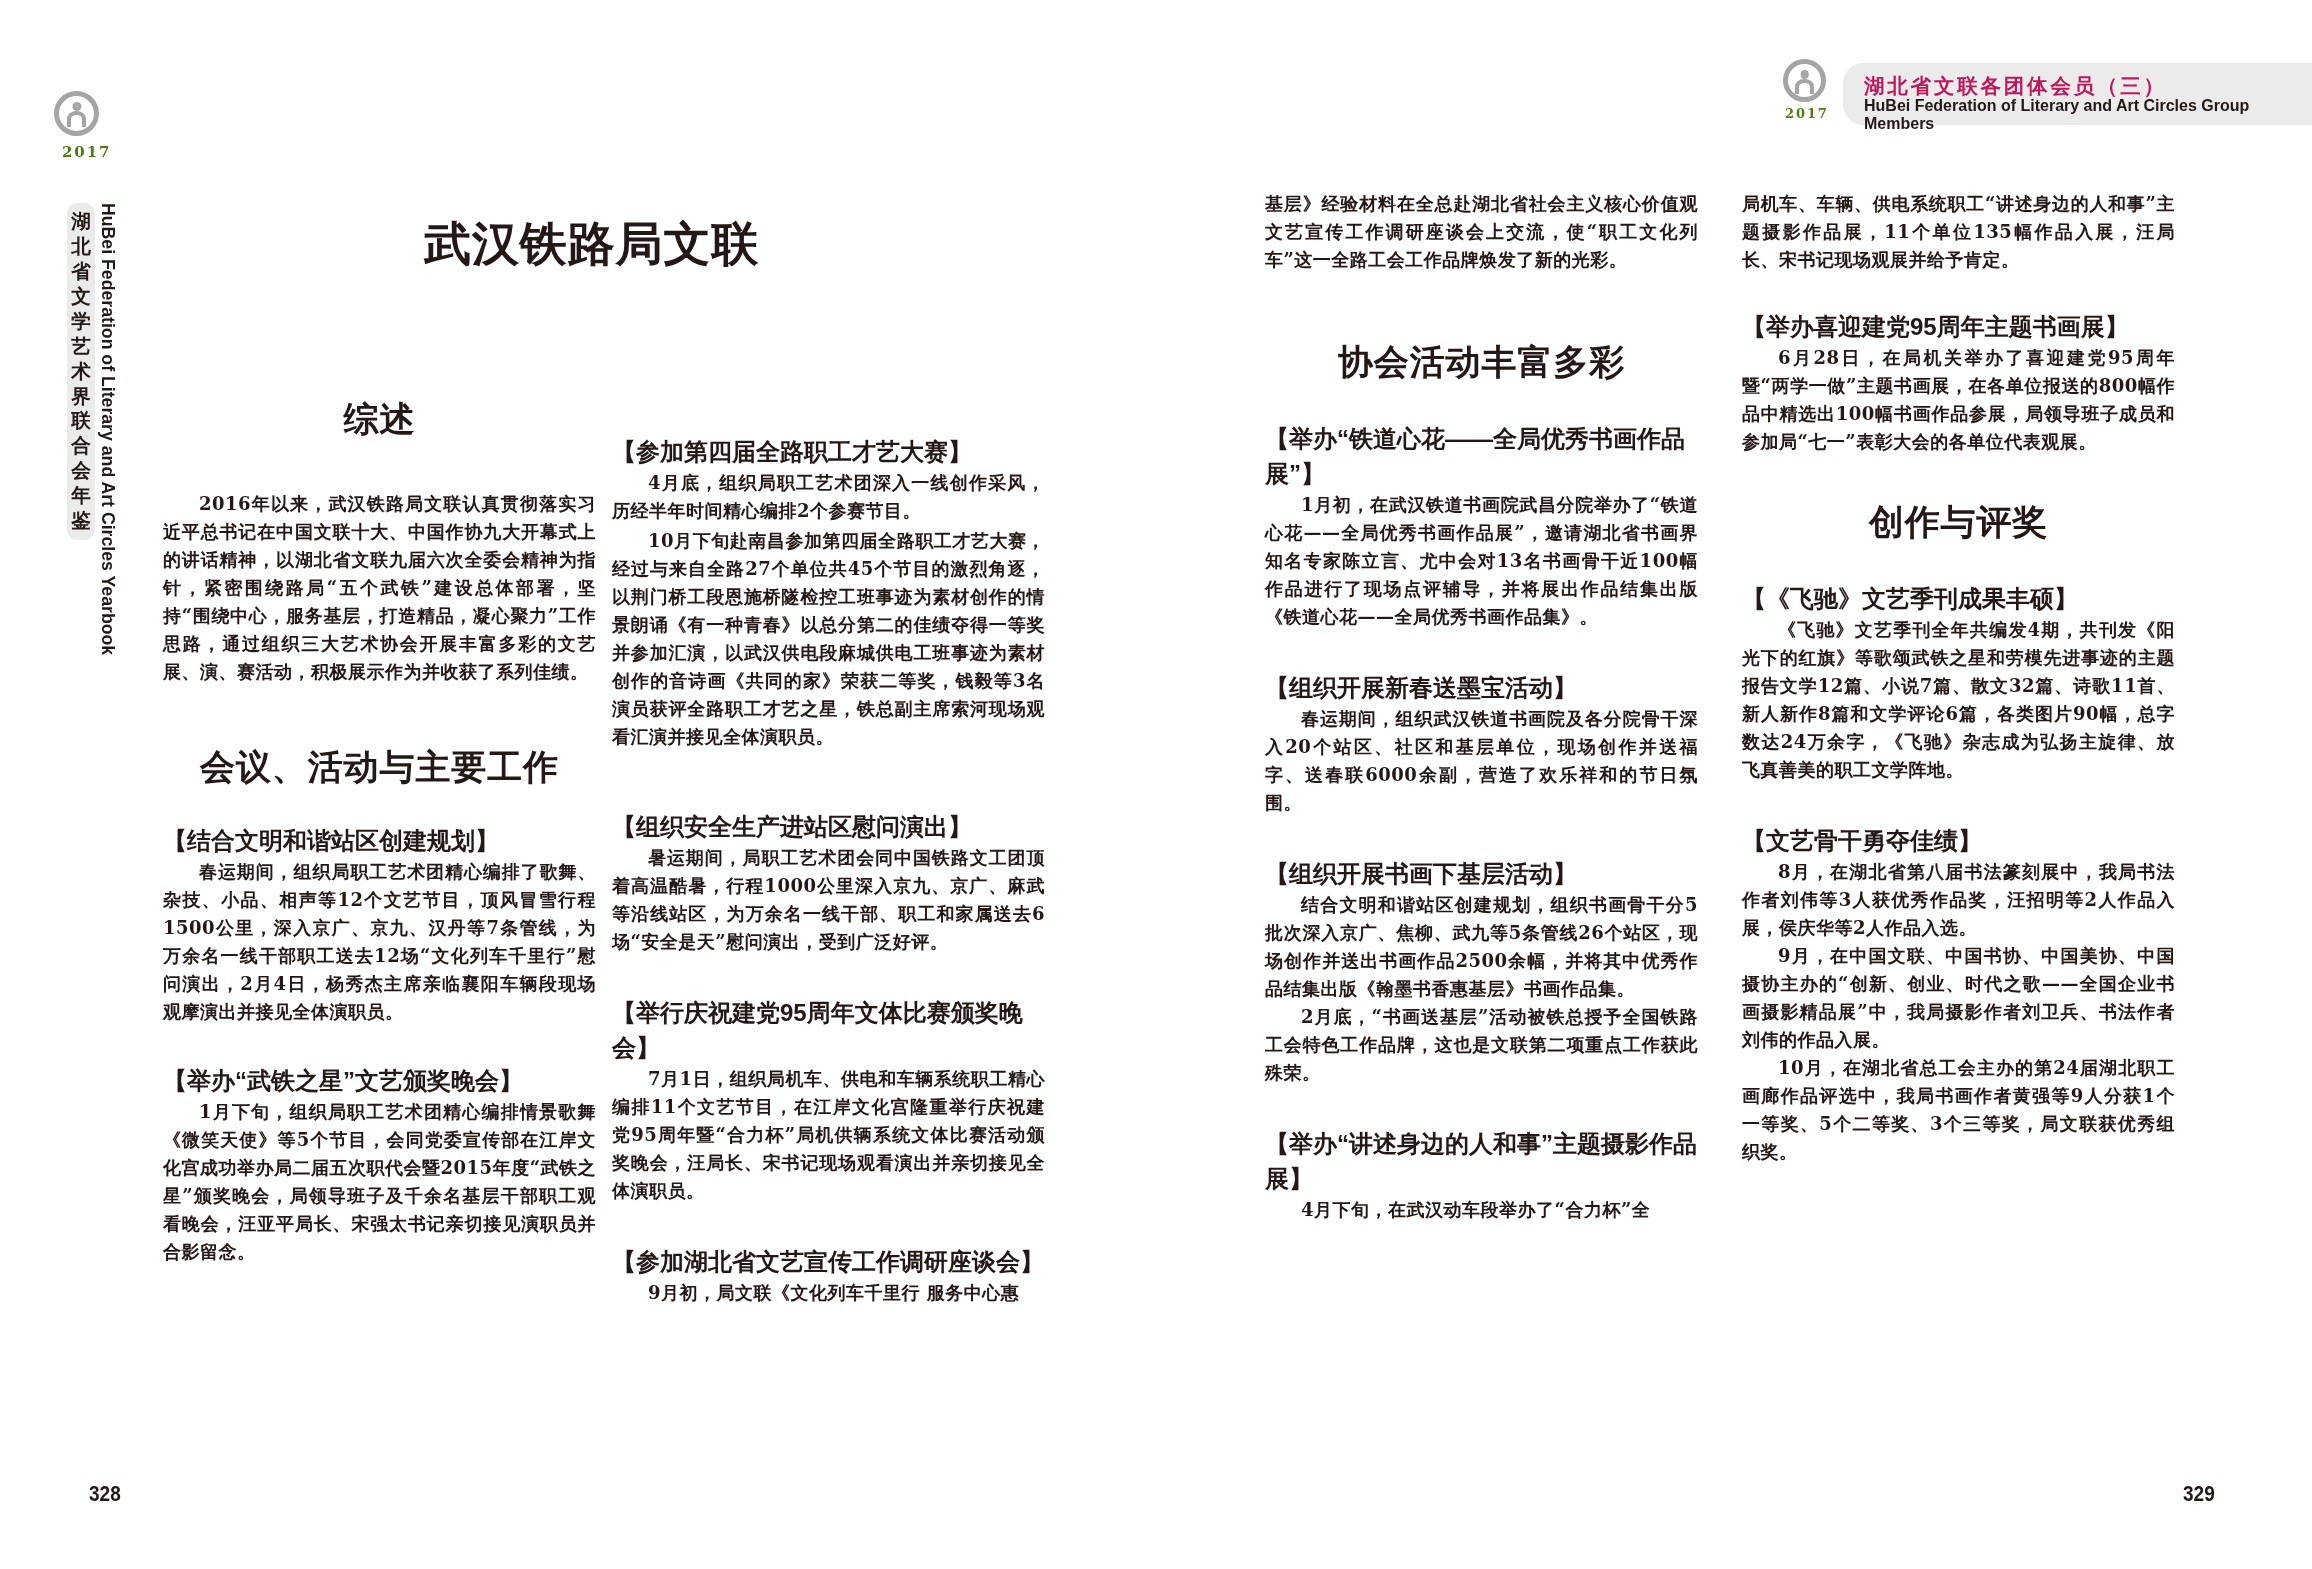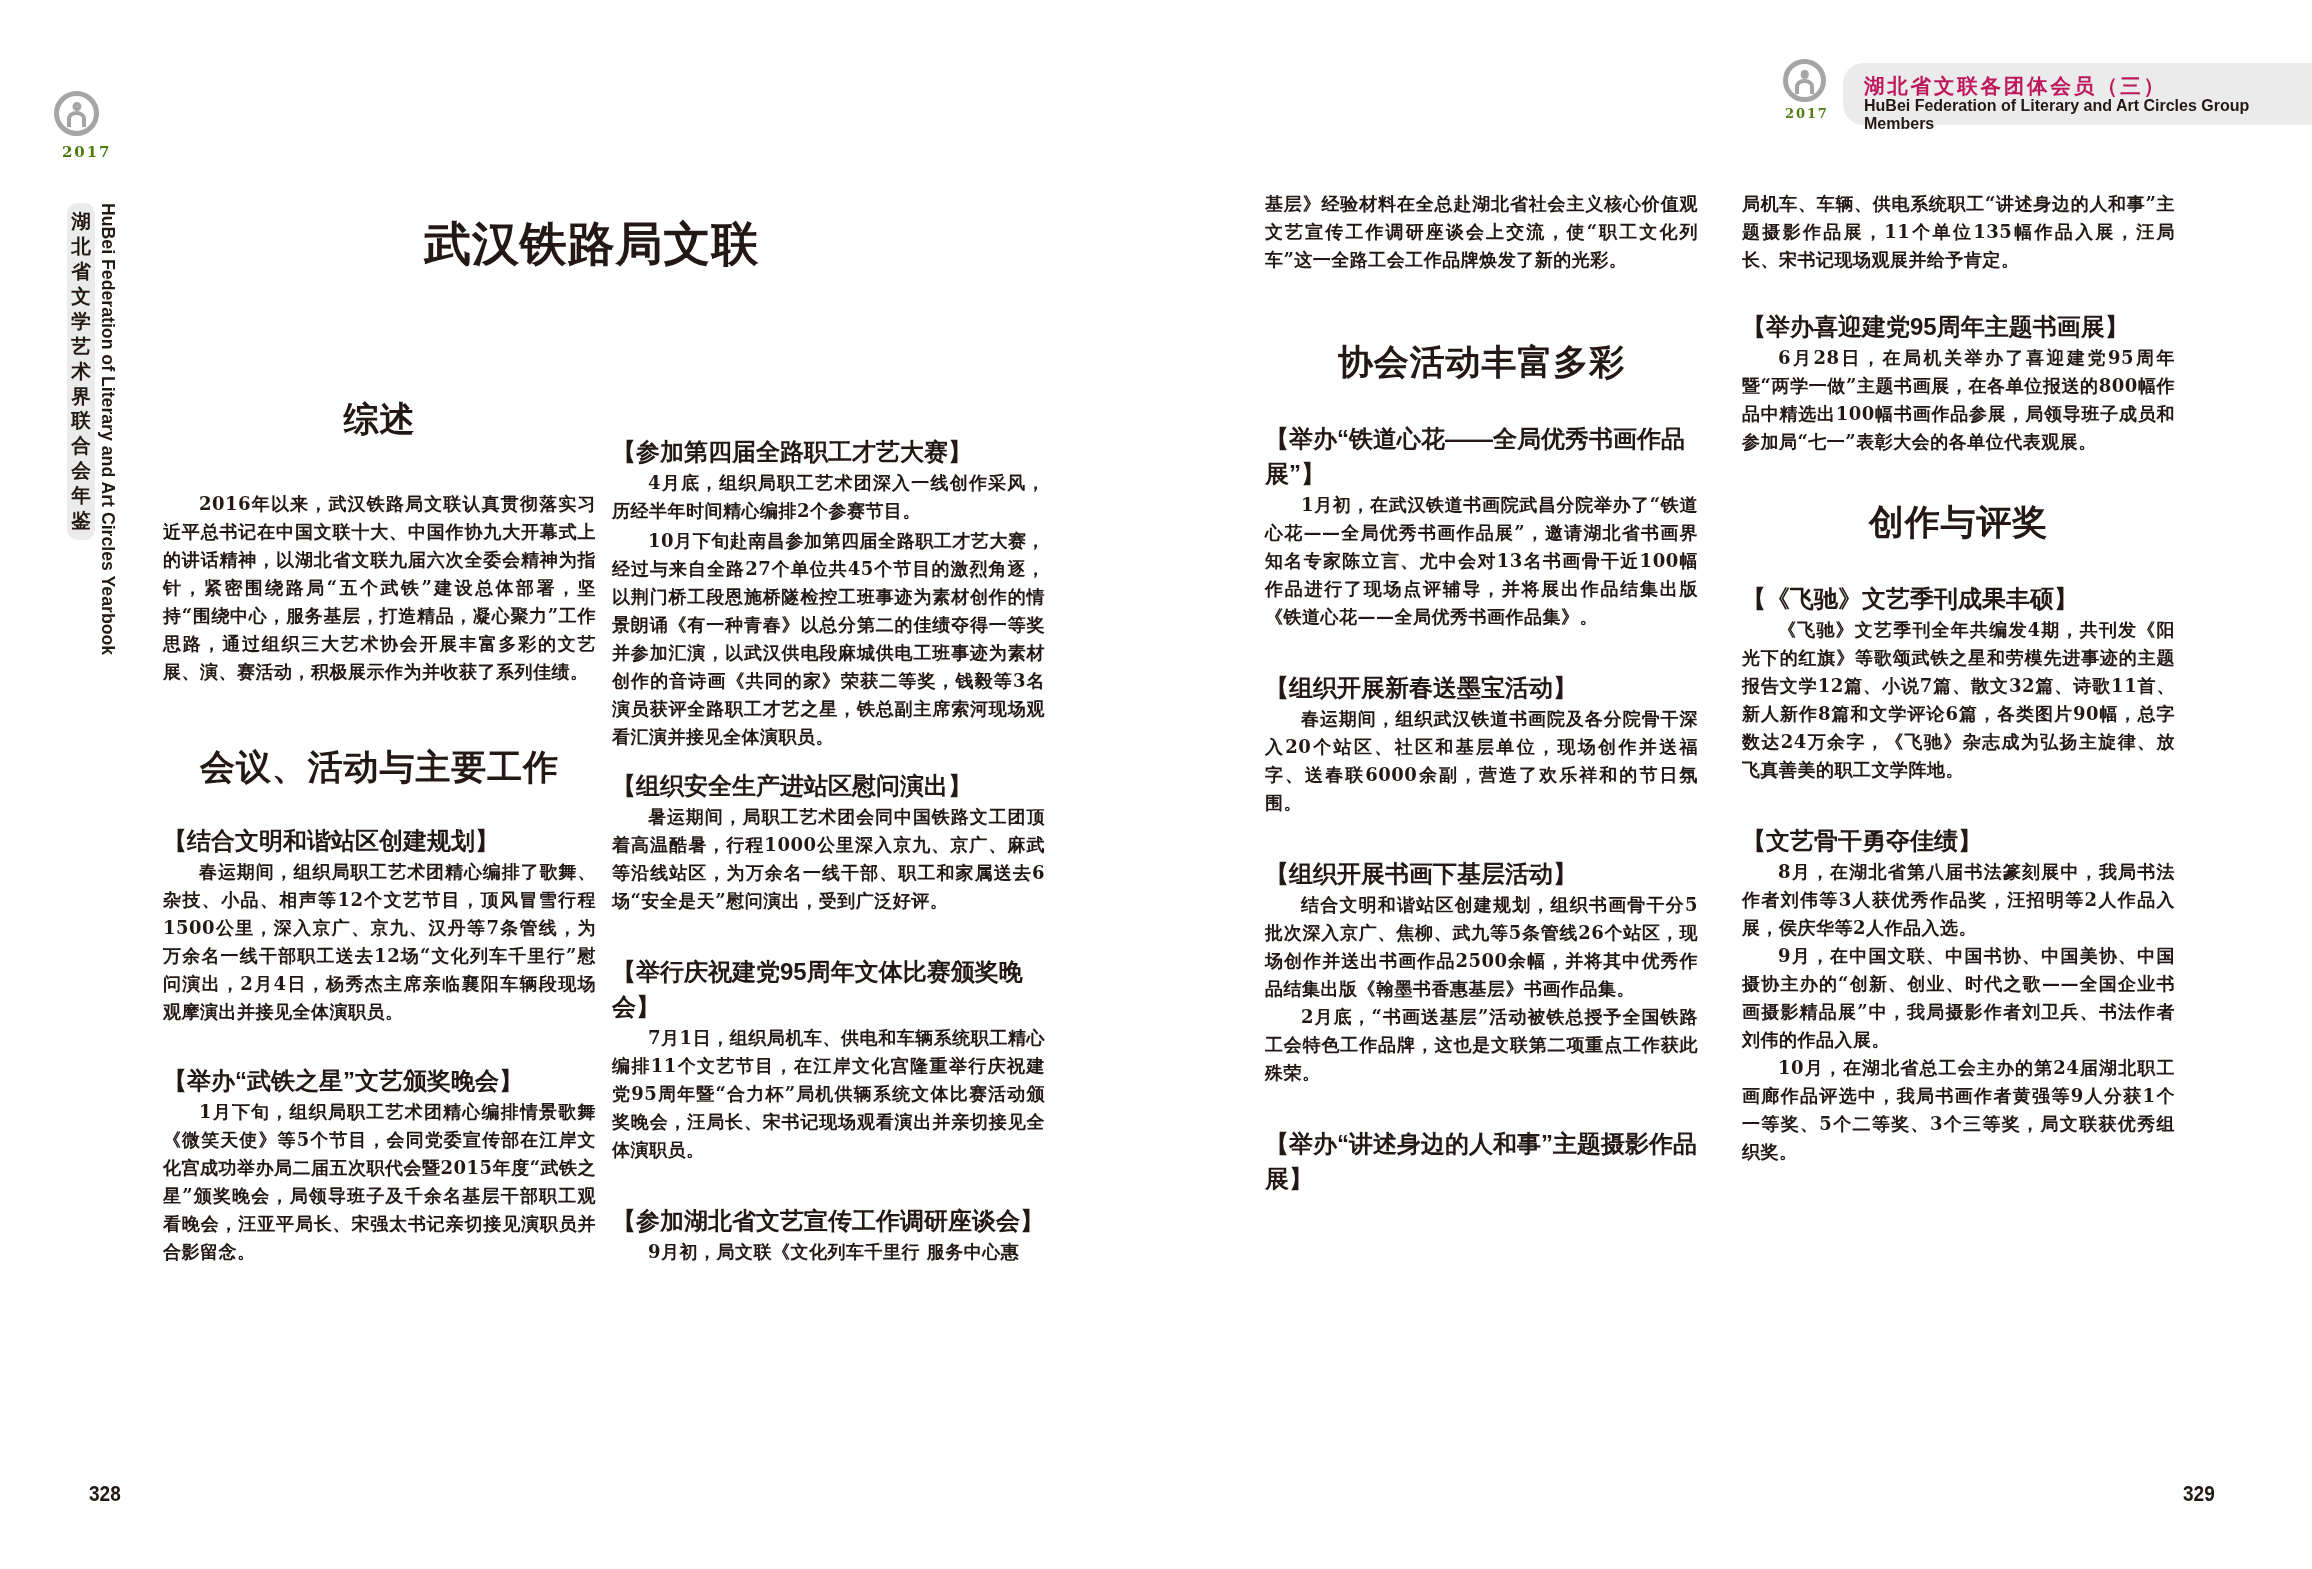--- a/index.html
+++ b/index.html
@@ -103,21 +103,21 @@
   <p class="sub-title">【结合文明和谐站区创建规划】</p>
   <p class="para">春运期间，组织局职工艺术团精心编排了歌舞、杂技、小品、相声等12个文艺节目，顶风冒雪行程1500公里，深入京广、京九、汉丹等7条管线，为万余名一线干部职工送去12场“文化列车千里行”慰问演出，2月4日，杨秀杰主席亲临襄阳车辆段现场观摩演出并接见全体演职员。</p>
   <p class="sub-title" style="margin-top:37px;">【举办“武铁之星”文艺颁奖晚会】</p>
   <p class="para">1月下旬，组织局职工艺术团精心编排情景歌舞《微笑天使》等5个节目，会同党委宣传部在江岸文化宫成功举办局二届五次职代会暨2015年度“武铁之星”颁奖晚会，局领导班子及千余名基层干部职工观看晚会，汪亚平局长、宋强太书记亲切接见演职员并合影留念。</p>
 </div>
 
 <div class="col" style="left:612px;top:434px;">
   <p class="sub-title">【参加第四届全路职工才艺大赛】</p>
   <p class="para">4月底，组织局职工艺术团深入一线创作采风，历经半年时间精心编排2个参赛节目。</p>
   <p class="para" style="margin-top:1.9px;">10月下旬赴南昌参加第四届全路职工才艺大赛，经过与来自全路27个单位共45个节目的激烈角逐，以荆门桥工段恩施桥隧检控工班事迹为素材创作的情景朗诵《有一种青春》以总分第二的佳绩夺得一等奖并参加汇演，以武汉供电段麻城供电工班事迹为素材创作的音诗画《共同的家》荣获二等奖，钱毅等3名演员获评全路职工才艺之星，铁总副主席索河现场观看汇演并接见全体演职员。</p>
-  <p class="sub-title" style="margin-top:17px;">【组织安全生产进站区慰问演出】</p>
+  <p class="sub-title" style="margin-top:58px;">【组织安全生产进站区慰问演出】</p>
   <p class="para">暑运期间，局职工艺术团会同中国铁路文工团顶着高温酷暑，行程1000公里深入京九、京广、麻武等沿线站区，为万余名一线干部、职工和家属送去6场“安全是天”慰问演出，受到广泛好评。</p>
   <p class="sub-title" style="margin-top:39px;">【举行庆祝建党95周年文体比赛颁奖晚会】</p>
   <p class="para">7月1日，组织局机车、供电和车辆系统职工精心编排11个文艺节目，在江岸文化宫隆重举行庆祝建党95周年暨“合力杯”局机供辆系统文体比赛活动颁奖晚会，汪局长、宋书记现场观看演出并亲切接见全体演职员。</p>
   <p class="sub-title" style="margin-top:39px;">【参加湖北省文艺宣传工作调研座谈会】</p>
   <p class="para">9月初，局文联《文化列车千里行 服务中心惠</p>
 </div>
 
 <div class="page-num" style="left:89px;top:1481px;">328</div>
 
 <div class="logo-circle" style="left:1783px;top:59px;width:43px;height:43px;"></div>
@@ -130,20 +130,21 @@
   <p class="para noindent">基层》经验材料在全总赴湖北省社会主义核心价值观文艺宣传工作调研座谈会上交流，使“职工文化列车”这一全路工会工作品牌焕发了新的光彩。</p>
   <div class="sec-title" style="margin:65px 0 35px;">协会活动丰富多彩</div>
   <p class="sub-title">【举办“铁道心花——全局优秀书画作品展”】</p>
   <p class="para">1月初，在武汉铁道书画院武昌分院举办了“铁道心花——全局优秀书画作品展”，邀请湖北省书画界知名专家陈立言、尤中会对13名书画骨干近100幅作品进行了现场点评辅导，并将展出作品结集出版《铁道心花——全局优秀书画作品集》。</p>
   <p class="sub-title" style="margin-top:39px;">【组织开展新春送墨宝活动】</p>
   <p class="para">春运期间，组织武汉铁道书画院及各分院骨干深入20个站区、社区和基层单位，现场创作并送福字、送春联6000余副，营造了欢乐祥和的节日氛围。</p>
   <p class="sub-title" style="margin-top:39px;">【组织开展书画下基层活动】</p>
   <p class="para">结合文明和谐站区创建规划，组织书画骨干分5批次深入京广、焦柳、武九等5条管线26个站区，现场创作并送出书画作品2500余幅，并将其中优秀作品结集出版《翰墨书香惠基层》书画作品集。</p>
   <p class="para">2月底，“书画送基层”活动被铁总授予全国铁路工会特色工作品牌，这也是文联第二项重点工作获此殊荣。</p>
   <p class="sub-title" style="margin-top:39px;">【举办“讲述身边的人和事”主题摄影作品展】</p>
+  <p class="para">4月下旬，在武汉动车段举办了“合力杯”全</p>
 </div>
 
 <div class="col" style="left:1742px;top:190px;">
   <p class="para noindent">局机车、车辆、供电系统职工“讲述身边的人和事”主题摄影作品展，11个单位135幅作品入展，汪局长、宋书记现场观展并给予肯定。</p>
   <p class="sub-title" style="margin-top:35px;">【举办喜迎建党95周年主题书画展】</p>
   <p class="para">6月28日，在局机关举办了喜迎建党95周年暨“两学一做”主题书画展，在各单位报送的800幅作品中精选出100幅书画作品参展，局领导班子成员和参加局“七一”表彰大会的各单位代表观展。</p>
   <div class="sec-title" style="margin:43px 0 35px;">创作与评奖</div>
   <p class="sub-title">【《飞驰》文艺季刊成果丰硕】</p>
   <p class="para">《飞驰》文艺季刊全年共编发4期，共刊发《阳光下的红旗》等歌颂武铁之星和劳模先进事迹的主题报告文学12篇、小说7篇、散文32篇、诗歌11首、新人新作8篇和文学评论6篇，各类图片90幅，总字数达24万余字，《飞驰》杂志成为弘扬主旋律、放飞真善美的职工文学阵地。</p>
   <p class="sub-title" style="margin-top:39px;">【文艺骨干勇夺佳绩】</p>

